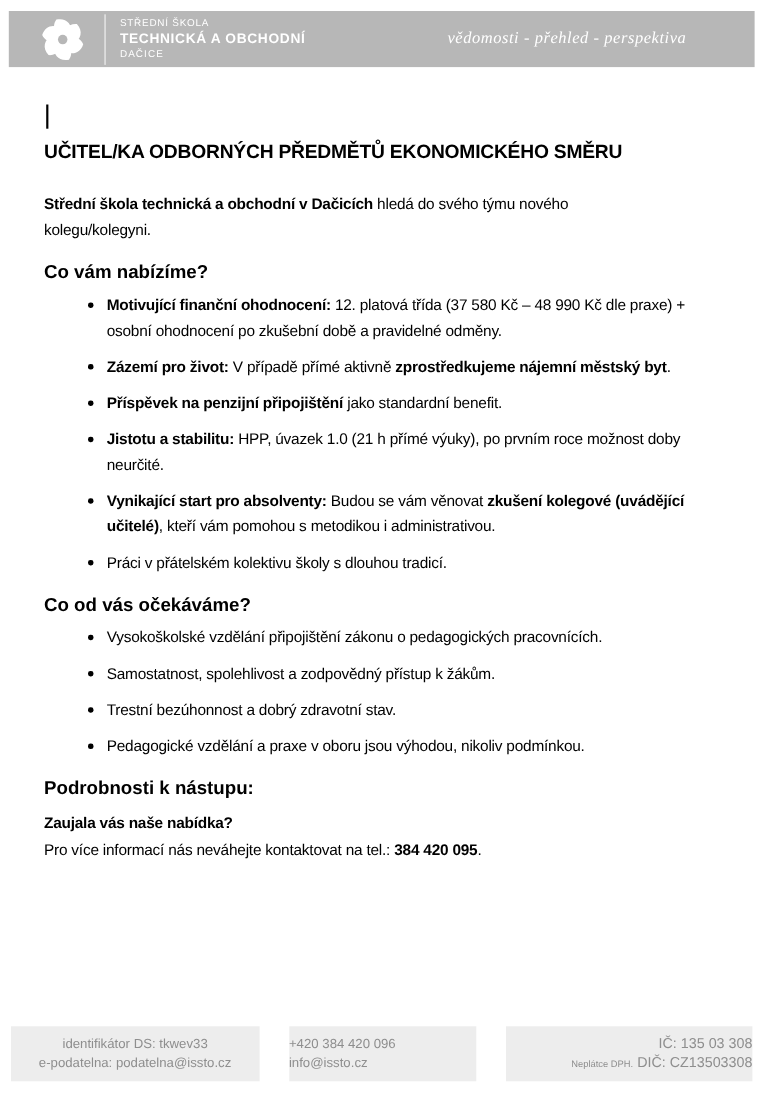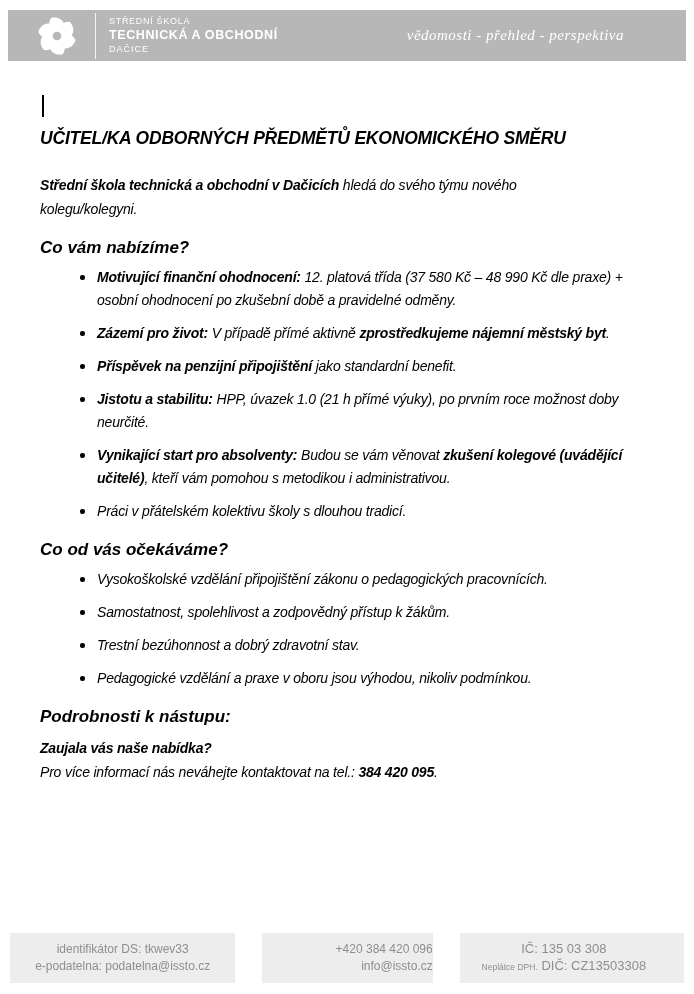--- a/index.html
+++ b/index.html
@@ -18,21 +18,21 @@
   .school{margin-left:13px;color:#fff;line-height:1;}
   .school .s1{font-size:9px;letter-spacing:.7px;margin-bottom:3px;}
   .school .s2{font-size:12.5px;font-weight:bold;letter-spacing:.6px;margin-bottom:3px;}
   .school .s3{font-size:9px;letter-spacing:1px;}
   .tagline{
     margin-left:auto;margin-right:62px;color:#fff;
     font-size:15px;font-style:italic;letter-spacing:.5px;
     font-family:cursive;
   }
   
-  .content{position:absolute;left:40px;top:95px;width:614px;font-style:italic;}
+  .content{position:absolute;left:40px;top:95px;width:614px;}
   .caret{width:2px;height:22px;background:#000;margin-left:2px;}
   h1{font-size:17.5px;line-height:22px;margin:10px 0 0;letter-spacing:-0.2px;font-weight:bold;}
   .intro{margin:24px 0 5px;max-width:562px;font-size:14px;line-height:24px;letter-spacing:-0.2px;}
   h2{font-size:17px;line-height:22px;margin:16px 0 7px;font-weight:bold;}
   ul{list-style:none;margin:0 0 0 35px;padding:0;}
   li{
     position:relative;padding-left:22px;margin-bottom:10px;max-width:535px;
     font-size:14px;line-height:23px;letter-spacing:-0.2px;
   }
   li::before{
@@ -40,22 +40,22 @@
     border-radius:50%;background:#000;
   }
   .b{font-weight:bold;}
   p.close{margin:0;font-size:14px;line-height:24px;letter-spacing:-0.2px;max-width:578px;}
   p.q{margin-top:8px;font-weight:bold;}
   
   .footer{position:absolute;left:10px;top:933px;width:674px;display:flex;gap:27px;}
   .fbox{height:50px;display:flex;flex-direction:column;justify-content:center;
         font-size:12px;line-height:17px;box-sizing:border-box;}
   .fbox1{width:238px;text-align:center;}
-  .fbox2{width:180px;text-align:right;}
-  .fbox3{width:236px;text-align:center;padding-right:16px;font-size:13px;}
+  .fbox2{width:180px;text-align:left;}
+  .fbox3{width:236px;text-align:right;padding-right:0;font-size:13px;}
   .small{font-size:8.5px;}
 </style>
 </head>
 <body>
 
 <div class="banner" style="background-color: rgb(183, 183, 183);">
   <svg class="logo" viewBox="0 0 48 48">
     <defs>
       <path id="petal" d="M25 23 C17 21 13 12 18 5 C27 3 33 9 32 17 C31.5 21.5 29 24 25 23 Z" fill="#ffffff"></path>
     </defs>

